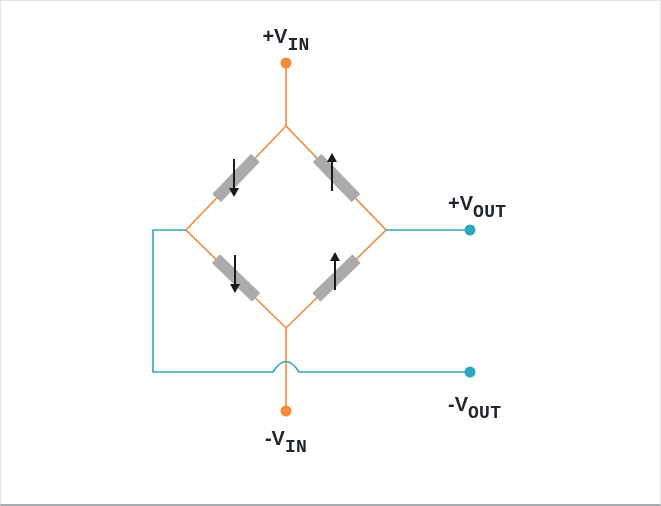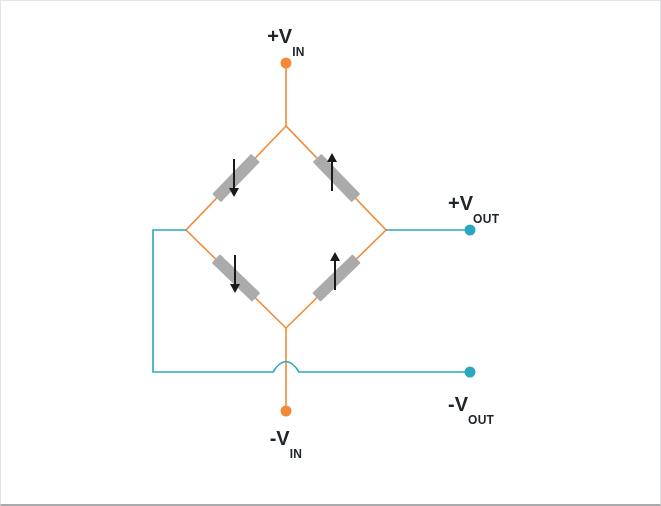--- a/index.html
+++ b/index.html
@@ -24,24 +24,25 @@
   }
   .label {
     position: absolute;
     color: var(--label, #20262b);
     font-size: 20px;
     font-weight: 600;
     white-space: nowrap;
     user-select: none;
   }
   .label .sub {
-    font-size: 12px;
+    font-size: 18px;
     position: relative;
-    top: 13px;
+    top: 7px;
     letter-spacing: 0.3px;
+    font-family: Liberation Mono, monospace;
   }
   .label.centered {
     transform: translateX(-50%);
   }
   .arrow {
     position: absolute;
     width: 2px;
     background: var(--arrow, #1a1a1a);
   }
   .arrow::after {

